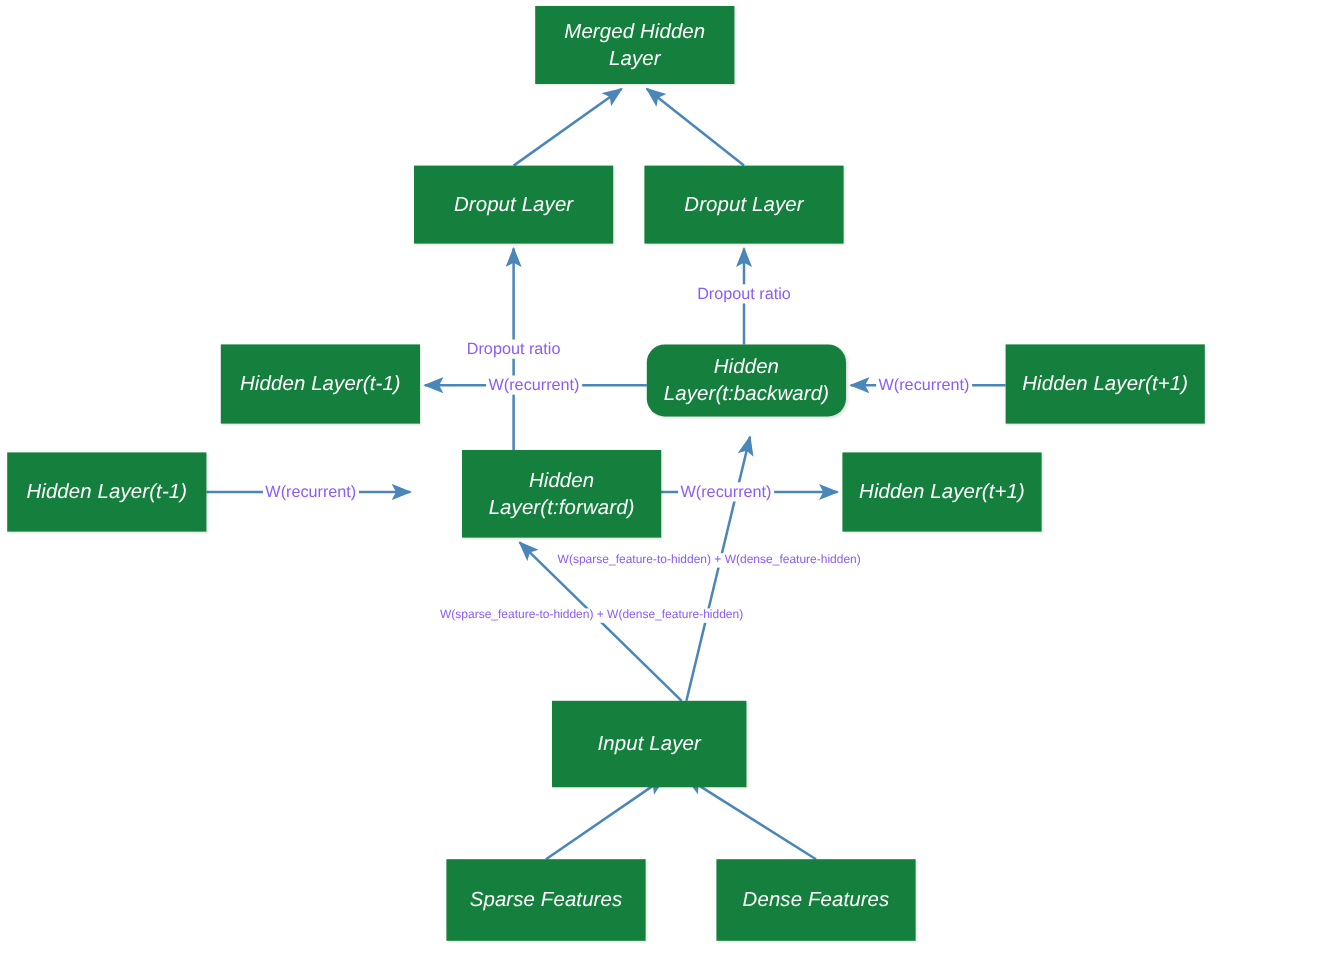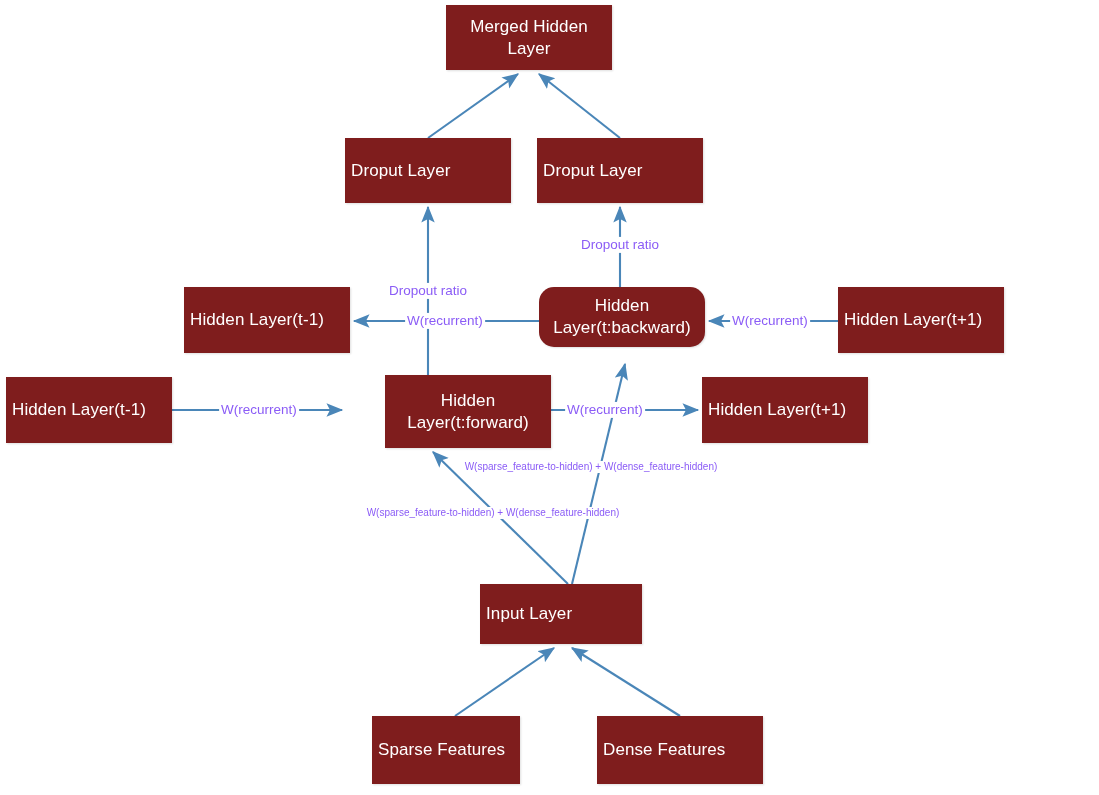--- a/index.html
+++ b/index.html
@@ -21,33 +21,34 @@
   #edges {
     position: absolute;
     left: 0;
     top: 0;
     width: 1099px;
     height: 795px;
     pointer-events: none;
   }
   .node {
     position: absolute;
-    background: #7f1d1d;
+    background: #15803d;
     color: #ffffff;
     display: flex;
     align-items: center;
-    justify-content: flex-start;
+    justify-content: center;
     text-align: center;
     box-sizing: border-box;
     font-size: 17px;
     line-height: 1.28;
     letter-spacing: 0.1px;
     padding: 2px 6px;
     box-shadow: 1px 1px 2px rgba(0,0,0,0.13);
     z-index: 2;
+    font-style: italic;
   }
   .edge-label {
     position: absolute;
     color: #8b5cf6;
     font-size: 13.5px;
     line-height: 1.2;
     white-space: nowrap;
     background: #ffffff;
     padding: 0 2px;
     z-index: 3;
@@ -127,25 +128,25 @@
   </div>
 
   <div class="node" style="left:346px; top:375px; width:166px; height:73px;margin-left:39px;">
     <span>Hidden Layer(t:forward)</span>
   </div>
 
   <div class="node" style="left:702px; top:377px; width:166px; height:66px;">
     <span>Hidden Layer(t+1)</span>
   </div>
 
-  <div class="node" style="left:480px; top:584px; width:162px; height:60px;">
+  <div class="node" style="left:460px; top:584px; width:162px; height:72px;">
     <span>Input Layer</span>
   </div>
 
-  <div class="node" style="left:372px; top:716px; width:148px; height:68px;">
+  <div class="node" style="left:372px; top:716px; width:166px; height:68px;">
     <span>Sparse Features</span>
   </div>
 
   <div class="node" style="left:597px; top:716px; width:166px; height:68px;">
     <span>Dense Features</span>
   </div>
 
 
   <div class="edge-label lbl-center" style="left:428px; top:291px;">Dropout ratio</div>
 

